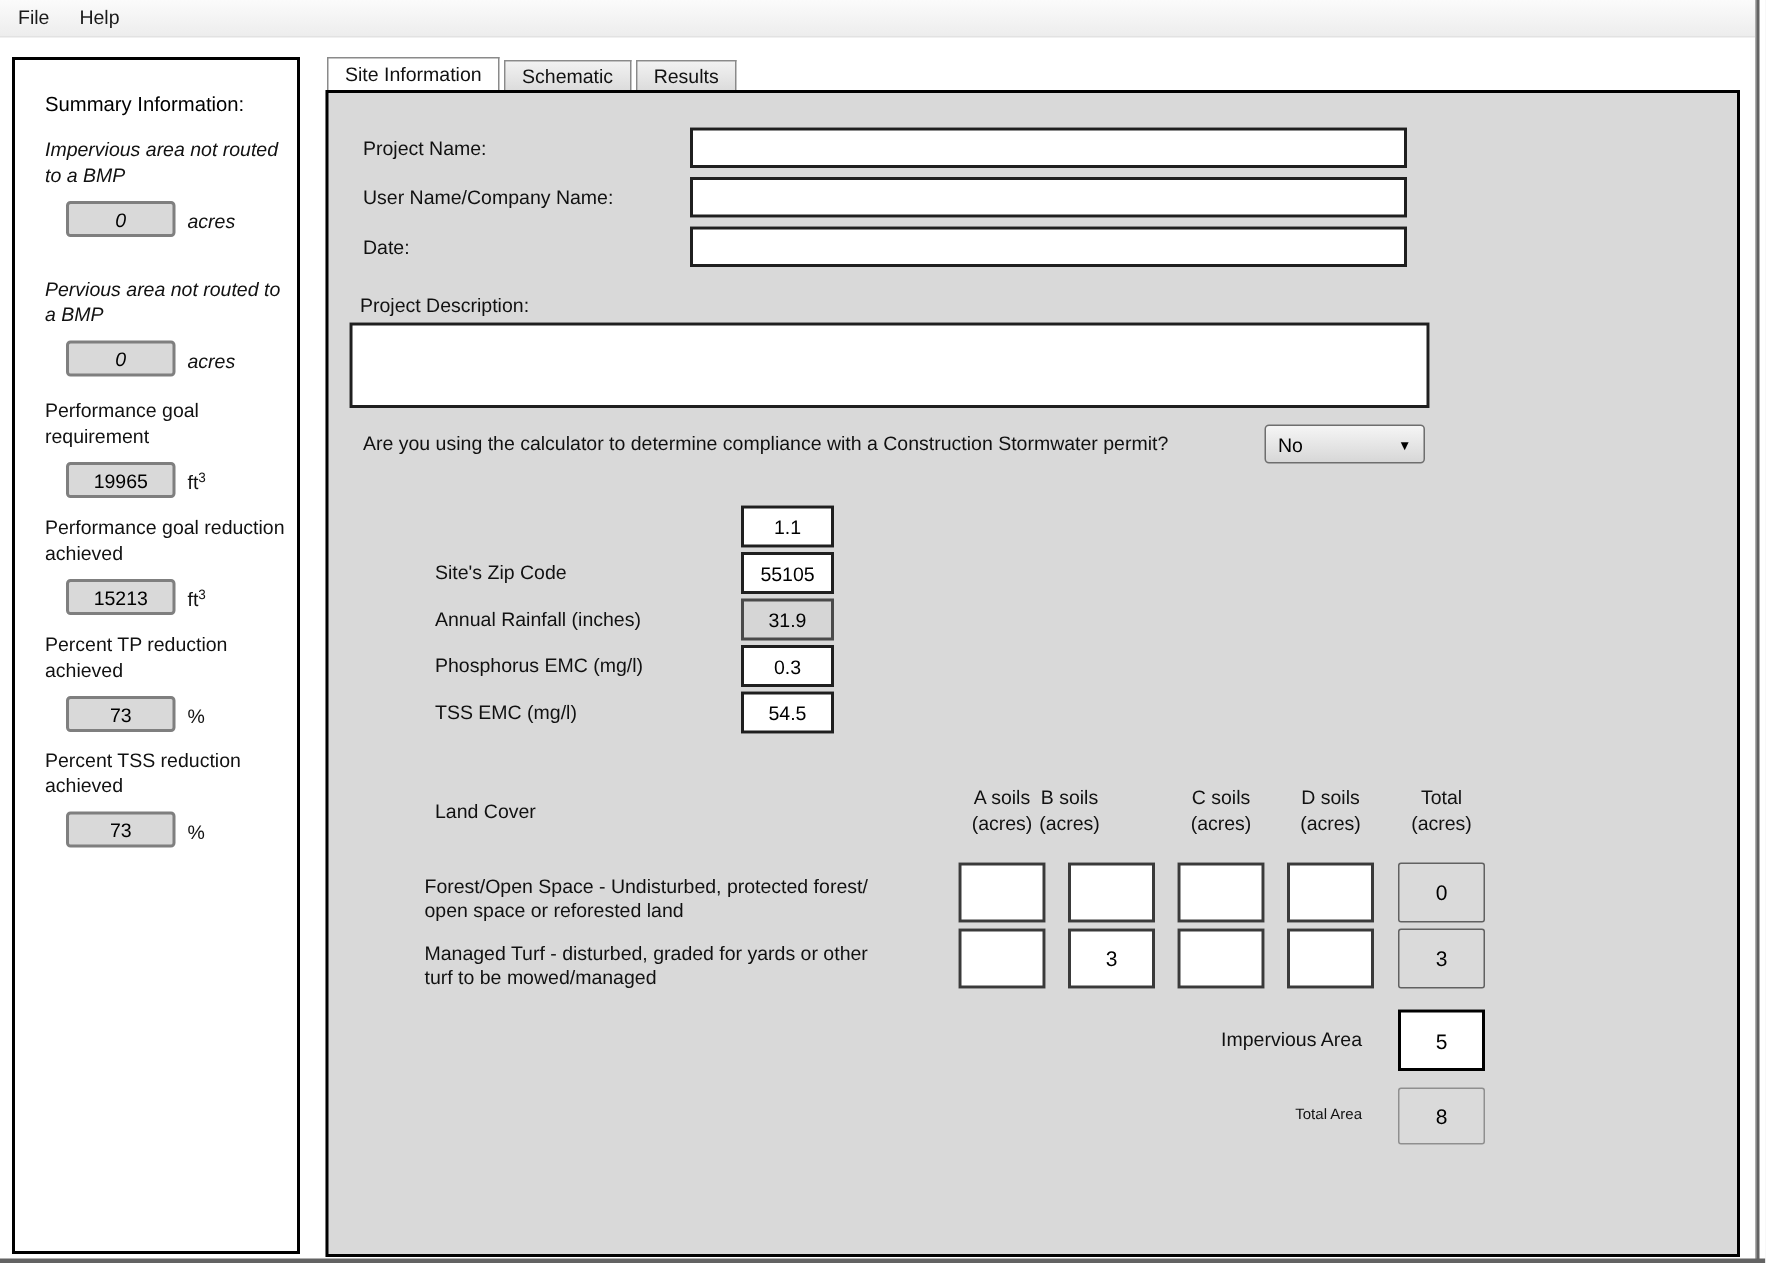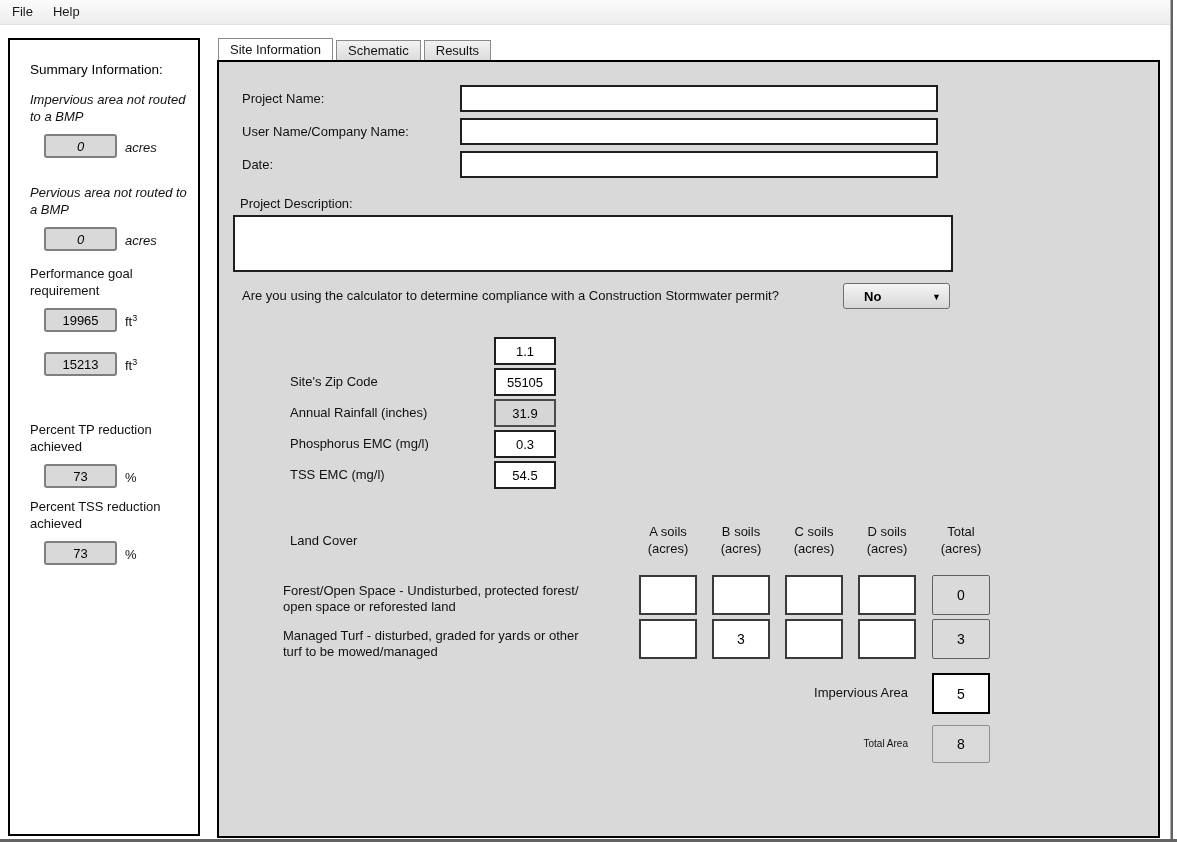--- a/index.html
+++ b/index.html
@@ -48,32 +48,32 @@
   .lab-row1 { left:23px; top:23px; height:27px; line-height:27px; }
   .lab-row2 { left:23px; top:56px; height:27px; line-height:27px; }
   .lab-row3 { left:23px; top:89px; height:27px; line-height:27px; }
   .lab-desc { left:21px; top:134px; }
   .desc-area { position:absolute; left:14px; top:153px; width:720px; height:57px; background:#fff;
                border:2px solid #1f1f1f; resize:none; font-size:13px; padding:3px 5px; }
 
   .lab-permit { left:23px; top:221px; height:26px; line-height:26px; }
   .dropdown { position:absolute; left:624px; top:221px; width:107px; height:26px;
               background:linear-gradient(#f5f5f5,#d7d7d7); border:1px solid #6e6e6e; border-radius:3px;
-              display:flex; align-items:center; font-size:13px; color:#000; padding-left:20px; cursor:default;font-weight:bold; }
+              display:flex; align-items:center; font-size:13px; color:#000; padding-left:8px; cursor:default; }
   .dd-arrow { position:absolute; right:8px; top:8px; font-size:9px; color:#000; }
 
   .param-label { position:absolute; left:71px; height:27px; line-height:27px; font-size:13px; color:#111; }
   .param-box { position:absolute; left:275px; width:62px; height:28px; background:#fff;
                border:2px solid #1f1f1f; text-align:center; font-size:13px; color:#000; }
   .param-box.readonly { background:#d6d6d6; border-color:#4a4a4a; }
   .p0 { top:275px; } .p1 { top:306px; } .p2 { top:337px; } .p3 { top:368px; } .p4 { top:399px; }
 
   .lc-title { left:71px; top:471px; }
   .soil-header { position:absolute; top:461px; width:74px; text-align:center; font-size:13px; color:#111; line-height:17px; }
-  .sh0 { left:412px; } .sh1 { left:485px; } .sh2 { left:558px; } .sh3 { left:631px; } .sh4 { left:705px; }
+  .sh0 { left:412px; } .sh1 { left:457px; } .sh2 { left:558px; } .sh3 { left:631px; } .sh4 { left:705px; }
 
   .lc-rowlabel { position:absolute; left:64px; width:360px; font-size:13px; color:#111; line-height:16px; }
   .lcr0 { top:521px; } .lcr1 { top:566px; }
 
   .soil-input { position:absolute; width:58px; height:40px; background:#fff; border:2px solid #3a3a3a;
                 text-align:center; font-size:14px; color:#000; }
   .soil-total { position:absolute; width:58px; height:40px; background:#dadada; border:1px solid #616161;
                 border-radius:2px; display:flex; align-items:center; justify-content:center;
                 font-size:14px; color:#000; }
   .c0 { left:420px; } .c1 { left:493px; } .c2 { left:566px; } .c3 { left:639px; } .ct { left:713px; }
@@ -120,20 +120,21 @@
 
     <div class="metric metric-2">
       <div class="m-label">Performance goal requirement</div>
       <div class="m-boxrow">
         <div class="m-box">19965</div>
         <div class="m-unit"><span>ft</span><sup>3</sup></div>
       </div>
     </div>
 
     <div class="metric metric-3">
+      <div class="m-label">Performance goal reduction achieved</div>
       <div class="m-boxrow">
         <div class="m-box">15213</div>
         <div class="m-unit"><span>ft</span><sup>3</sup></div>
       </div>
     </div>
 
     <div class="metric metric-4">
       <div class="m-label">Percent TP reduction achieved</div>
       <div class="m-boxrow">
         <div class="m-box">73</div>

